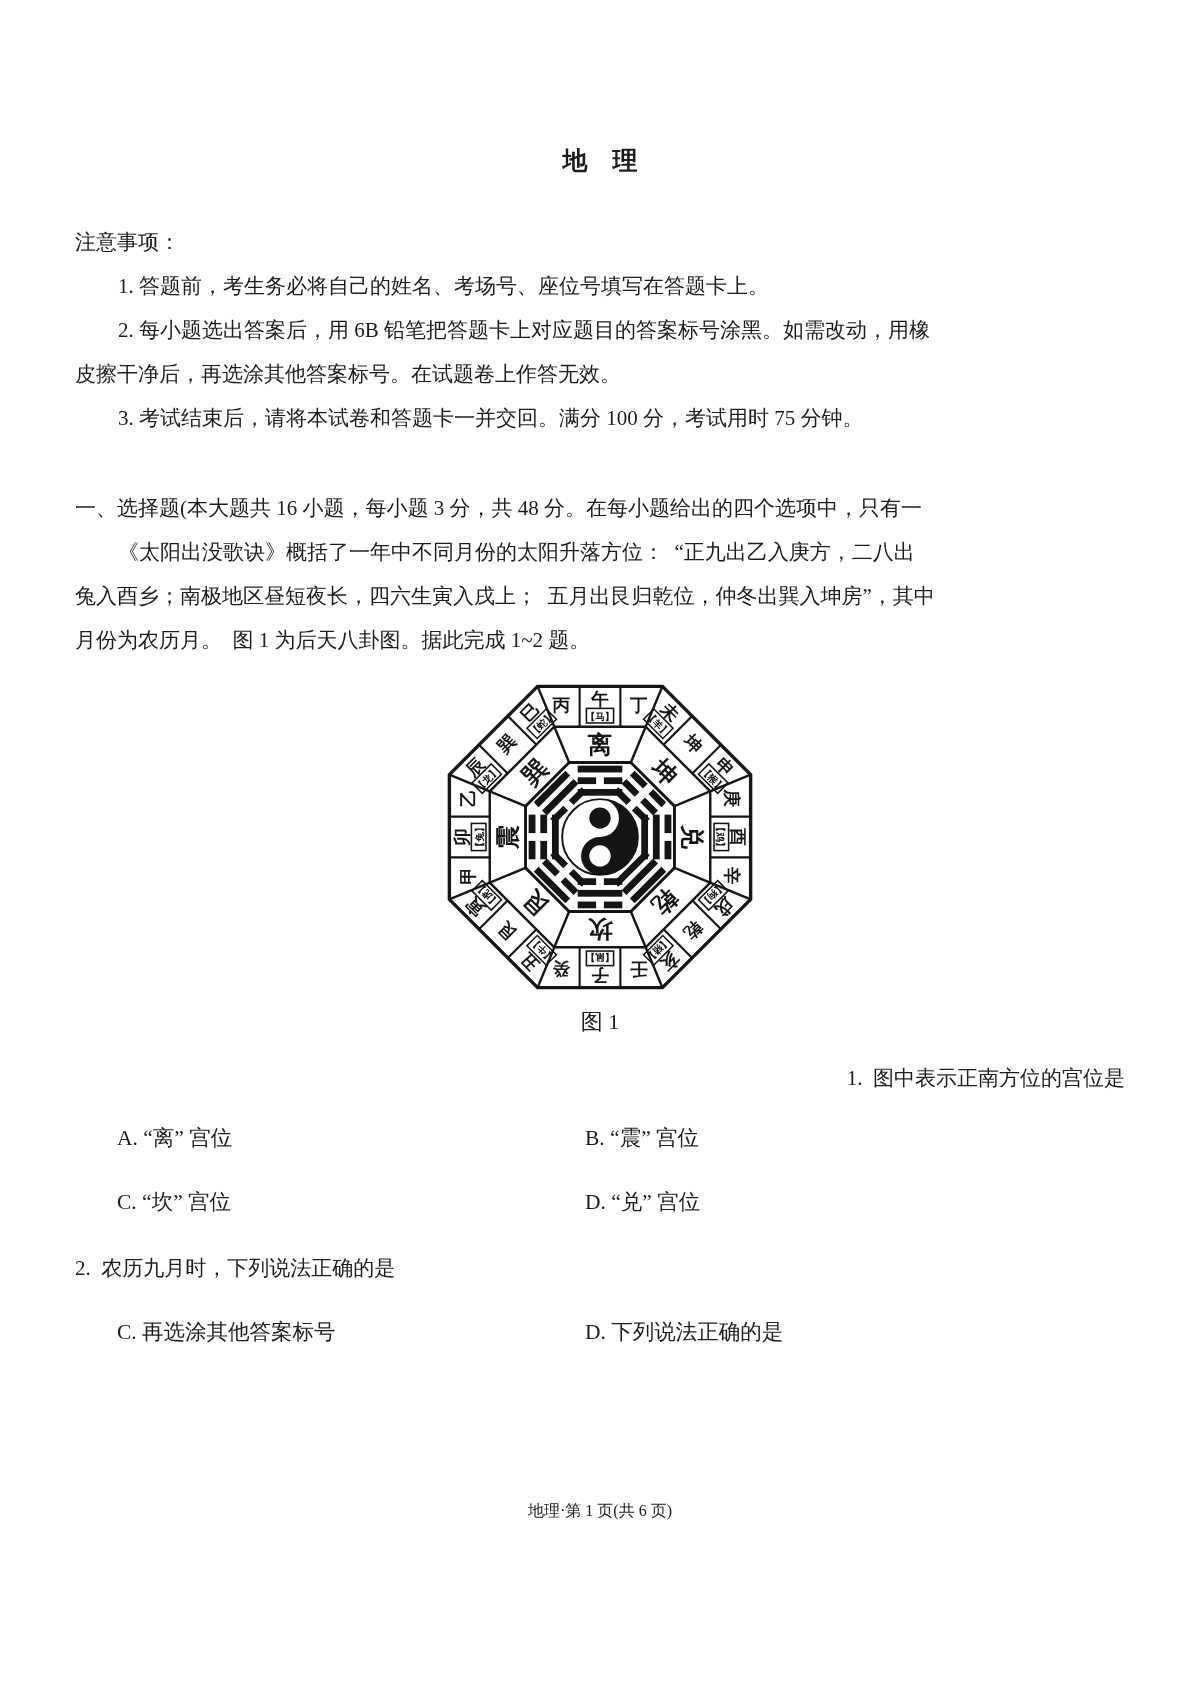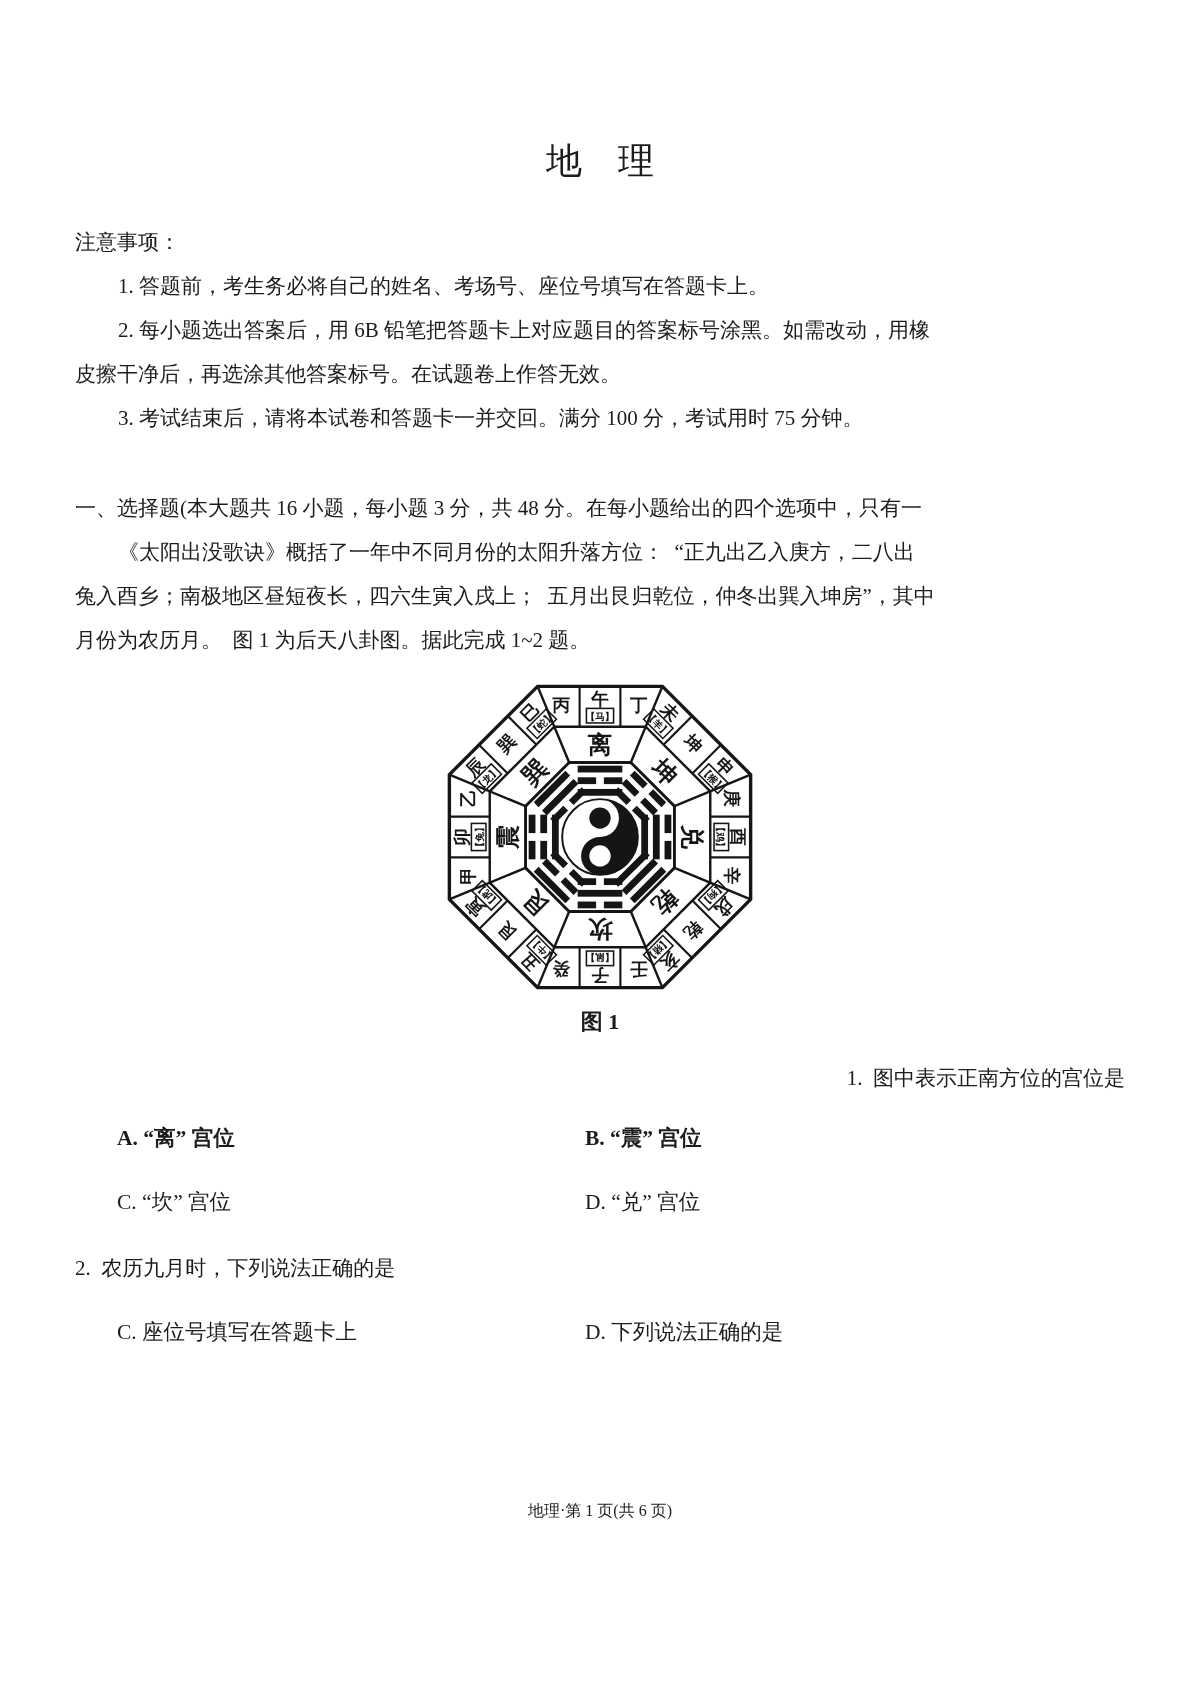--- a/index.html
+++ b/index.html
@@ -9,41 +9,41 @@
     margin:0 auto;
     background:#ffffff;
     color:#1c1c1c;
     font-family:"Liberation Serif","DejaVu Serif",serif;
     overflow:hidden;
   }
   .content{padding:0 75px;}
   .doc-title{
     padding-top:138px;
     text-align:center;
-    font-size:36px;
-    font-weight:normal;
+    font-size:25px;
+    font-weight:bold;
     line-height:46px;
   }
   .tline{font-size:21px;line-height:44px;white-space:pre-wrap;}
   .indent{padding-left:43px;}
   .notice-head{margin-top:36px;}
   .section-block{margin-top:46px;}
   .figure-wrap{margin-top:10px;text-align:center;}
   .figure-wrap svg{display:block;margin:0 auto;}
-  .fig-caption{font-size:22px;font-weight:bold;line-height:40px;text-align:center;}
+  .fig-caption{font-size:22px;font-weight:normal;line-height:40px;text-align:center;}
   .q-stem{margin-top:14px;text-align:right;}
   .q2-stem{margin-top:22px;}
   .opt-row{
     display:grid;
     grid-template-columns:468px auto;
     padding-left:42px;
     font-size:21.5px;
     line-height:44px;
   }
-  .opt-row.r1{margin-top:16px;font-weight:bold;}
+  .opt-row.r1{margin-top:16px;}
   .opt-row.r2{margin-top:20px;}
   .page-footer{
     position:absolute;
     top:1496px;left:0;right:0;
     text-align:center;
     font-size:16px;
     line-height:30px;
   }
 </style>
 </head>
@@ -218,20 +218,20 @@
       <span>A.  “离”  宫位</span>
       <span>B.  “震”  宫位</span>
     </div>
     <div class="opt-row r2">
       <span>C.  “坎”  宫位</span>
       <span>D.  “兑”  宫位</span>
     </div>
 
     <div class="tline q2-stem">2.  农历九月时，下列说法正确的是</div>
     <div class="opt-row r2">
-      <span>C.  座位号填写在答题卡上</span>
+      <span>C.  再选涂其他答案标号</span>
       <span>D.  下列说法正确的是</span>
     </div>
 
   </div>
 
   <div class="page-footer">地理·第 1 页(共 6 页)</div>
 </div>
 
 </body></html>

